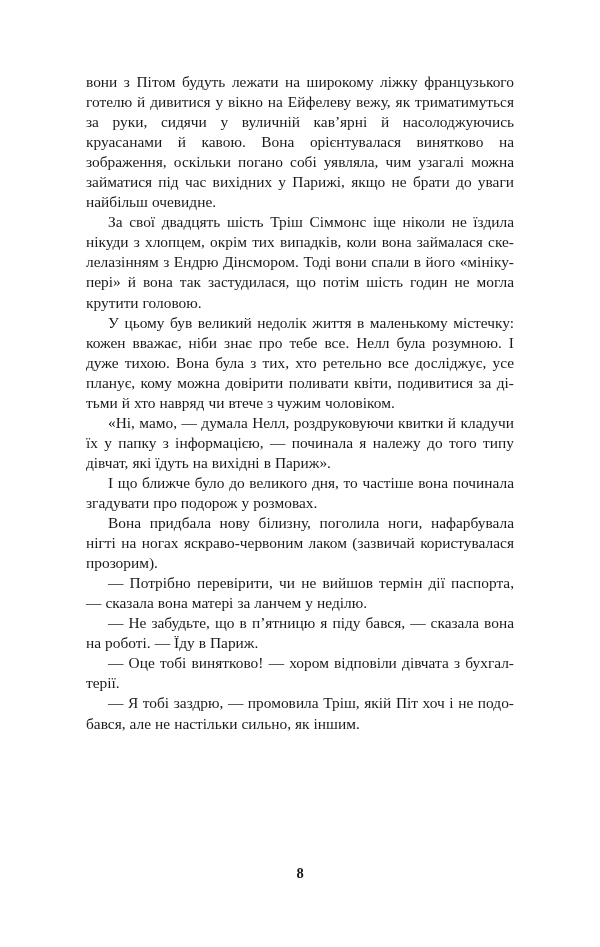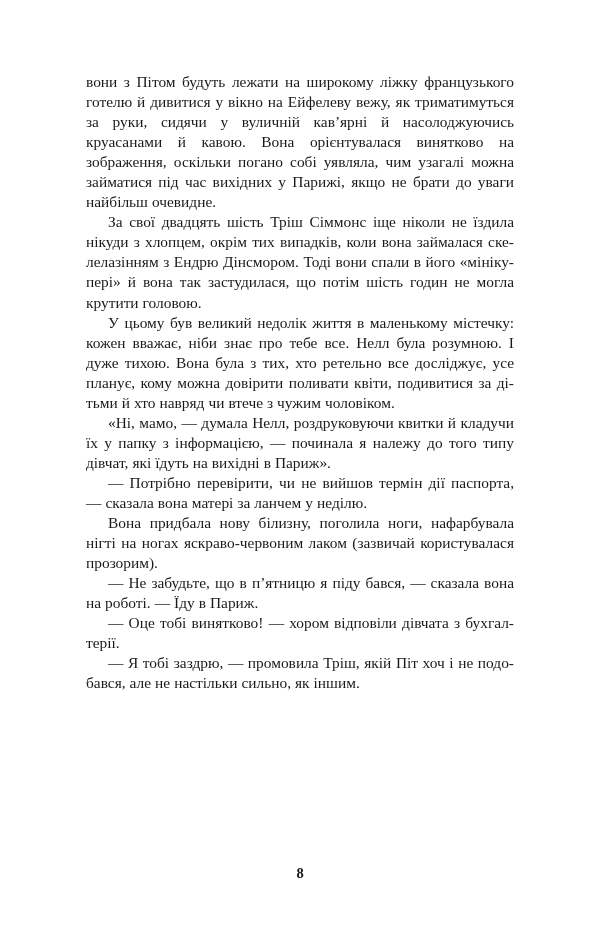--- a/index.html
+++ b/index.html
@@ -67,22 +67,23 @@
 </head>
 <body>
 
 <div class="page">
 
   <div class="text-block">
     <p class="para first">вони з Пітом будуть лежати на широкому ліжку французького готелю й дивитися у вікно на Ейфелеву вежу, як триматимуться за руки, сидячи у вуличній кав’ярні й насолоджуючись круасанами й кавою. Вона орієнтувалася винятково на зображення, оскільки погано собі уявляла, чим узагалі можна займатися під час ви­хідних у Парижі, якщо не брати до уваги найбільш очевидне.</p>
     <p class="para">За свої двадцять шість Тріш Сіммонс іще ніколи не їздила нікуди з хлопцем, окрім тих випадків, коли вона займалася ске­лелазінням з Ендрю Дінсмором. Тоді вони спали в його «мініку­пері» й вона так застудилася, що потім шість годин не могла крутити головою.</p>
     <p class="para">У цьому був великий недолік життя в маленькому містечку: кожен вважає, ніби знає про тебе все. Нелл була розумною. І дуже тихою. Вона була з тих, хто ретельно все досліджує, усе планує, кому можна довірити поливати квіти, подивитися за ді­тьми й хто навряд чи втече з чужим чоловіком.</p>
     <p class="para">«Ні, мамо, — думала Нелл, роздруковуючи квитки й кладучи їх у папку з інформацією, — починала я належу до того типу дівчат, які їдуть на вихідні в Париж».</p>
+    <p class="para">І що ближче було до великого дня, то частіше вона починала згадувати про подорож у розмовах.</p>
+    <p class="para">Вона придбала нову білизну, поголила ноги, нафарбувала нігті на ногах яскраво-червоним лаком (зазвичай користувала­ся прозорим).</p>
     <p class="para">— Потрібно перевірити, чи не вийшов термін дії паспорта, — сказала вона матері за ланчем у неділю.</p>
-    <p class="para">Вона придбала нову білизну, поголила ноги, нафарбувала нігті на ногах яскраво-червоним лаком (зазвичай користувала­ся прозорим).</p>
     <p class="para">— Не забудьте, що в п’ятницю я піду бався, — сказала вона на роботі. — Їду в Париж.</p>
     <p class="para">— Оце тобі винятково! — хором відповіли дівчата з бухгал­терії.</p>
     <p class="para">— Я тобі заздрю, — промовила Тріш, якій Піт хоч і не подо­бався, але не настільки сильно, як іншим.</p>
   </div>
 
   <div class="page-number">8</div>
 
 </div>
 
 </body></html>

